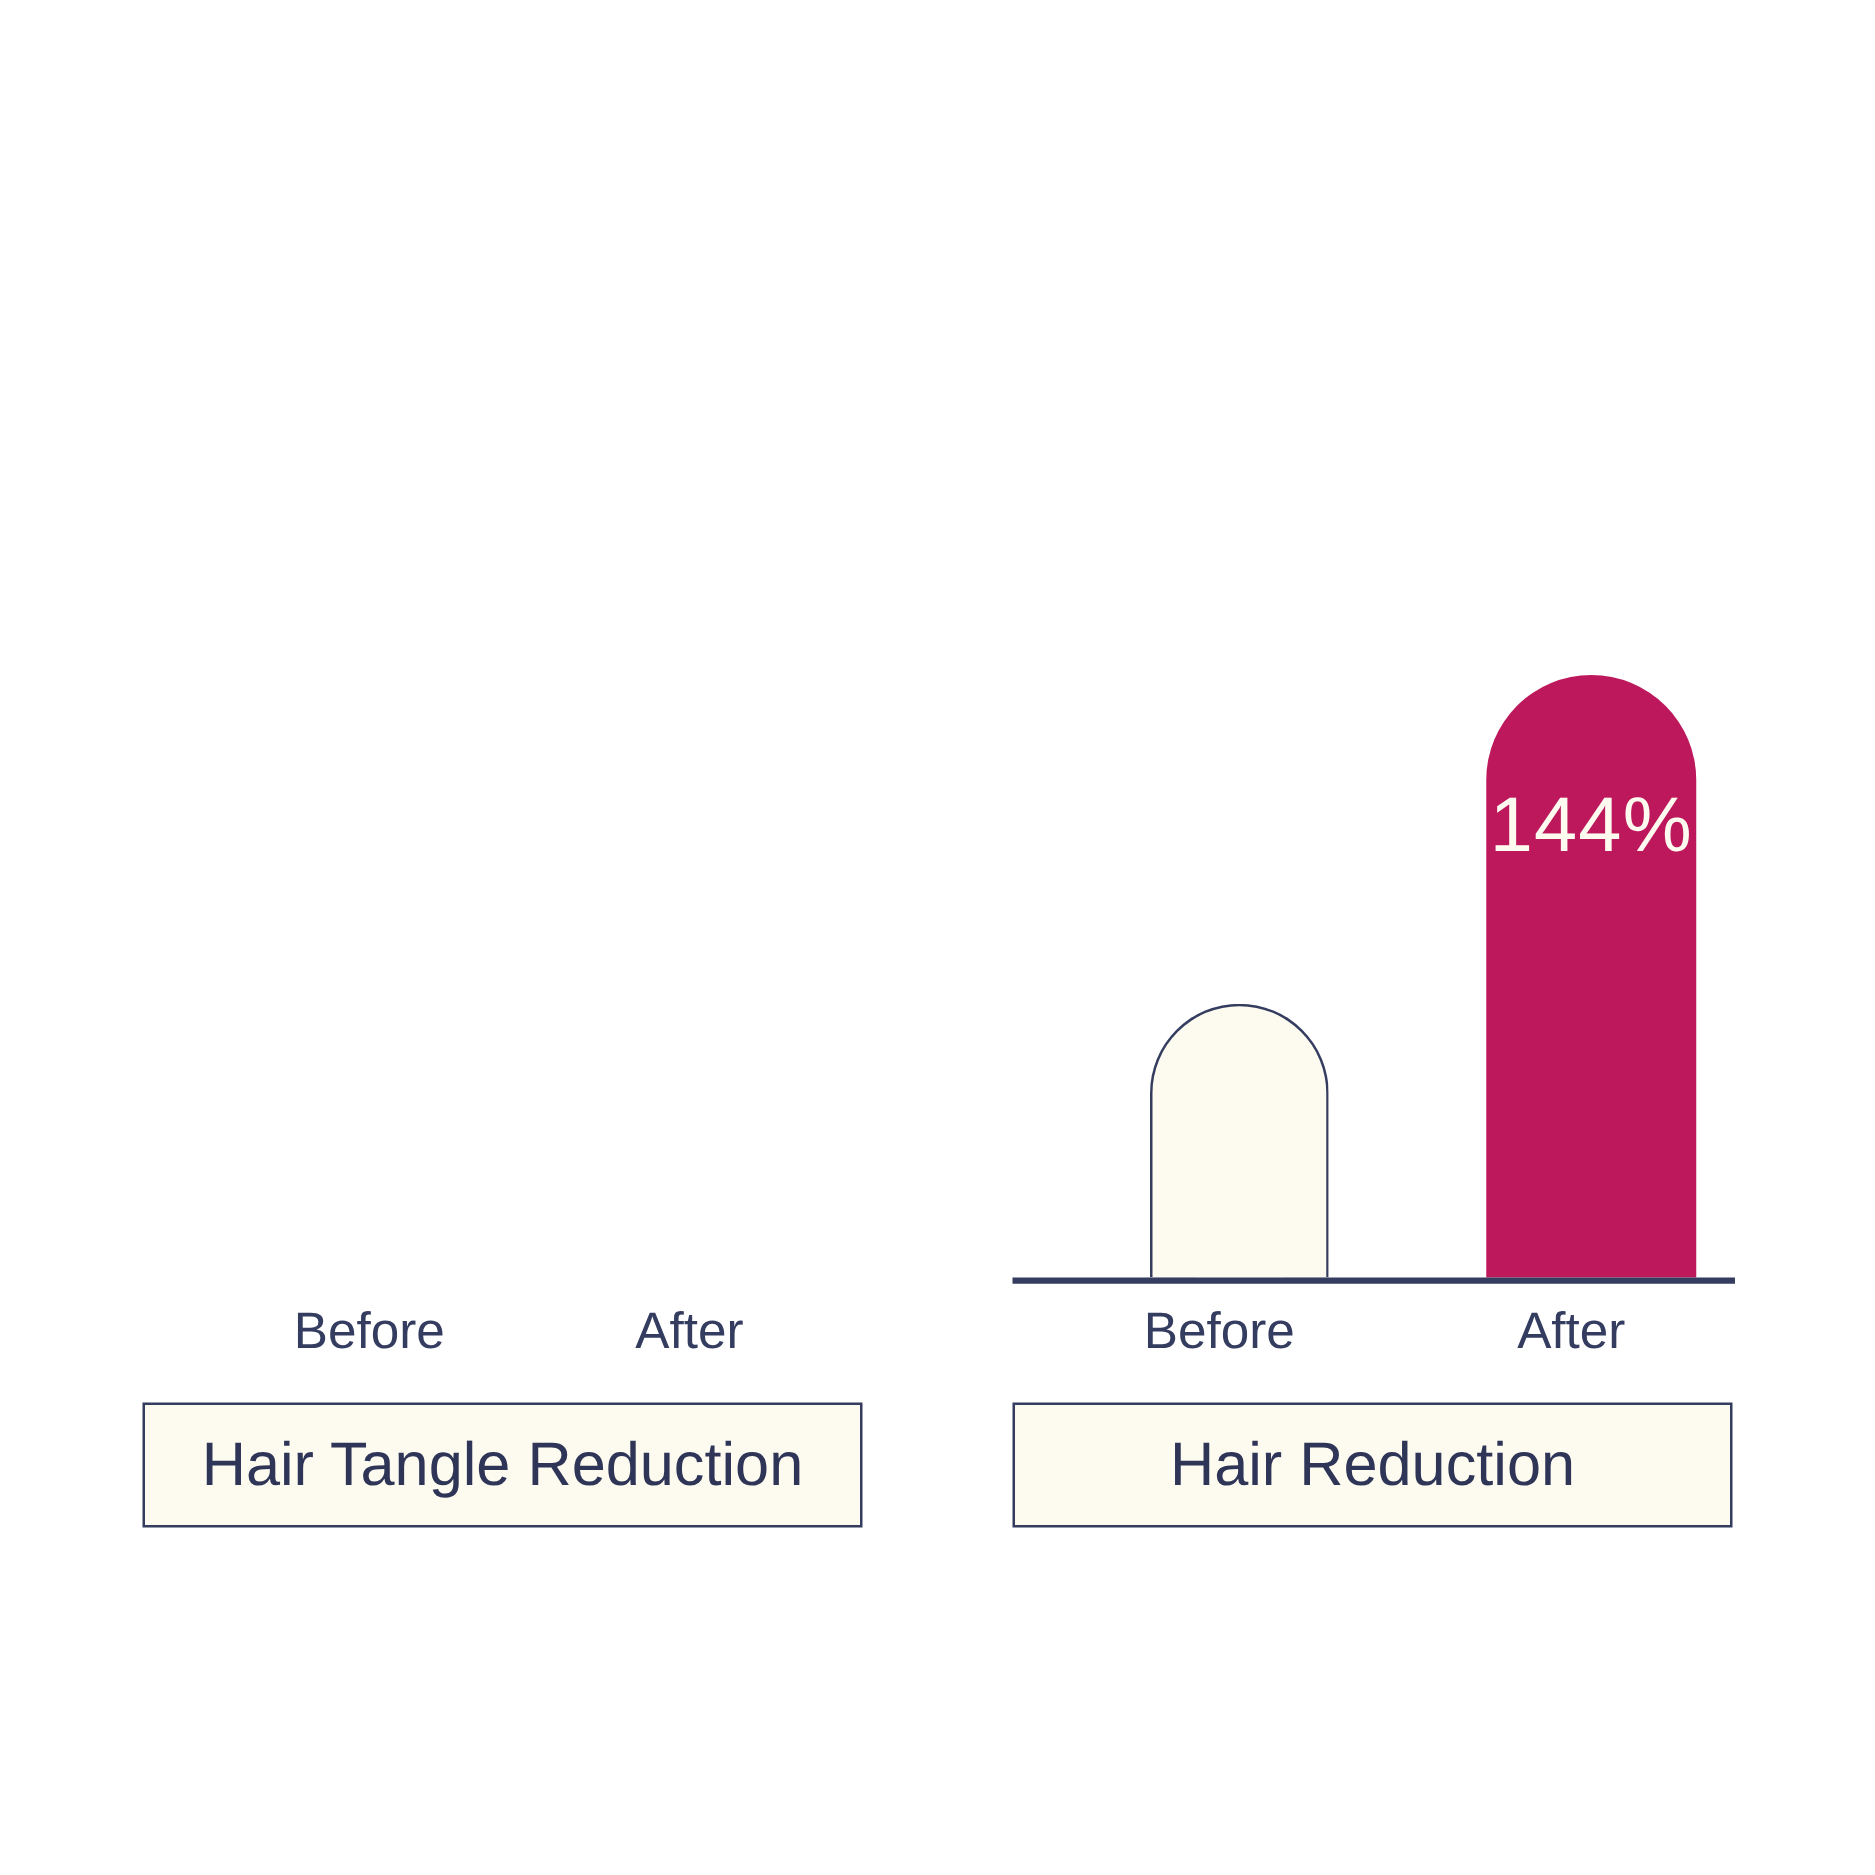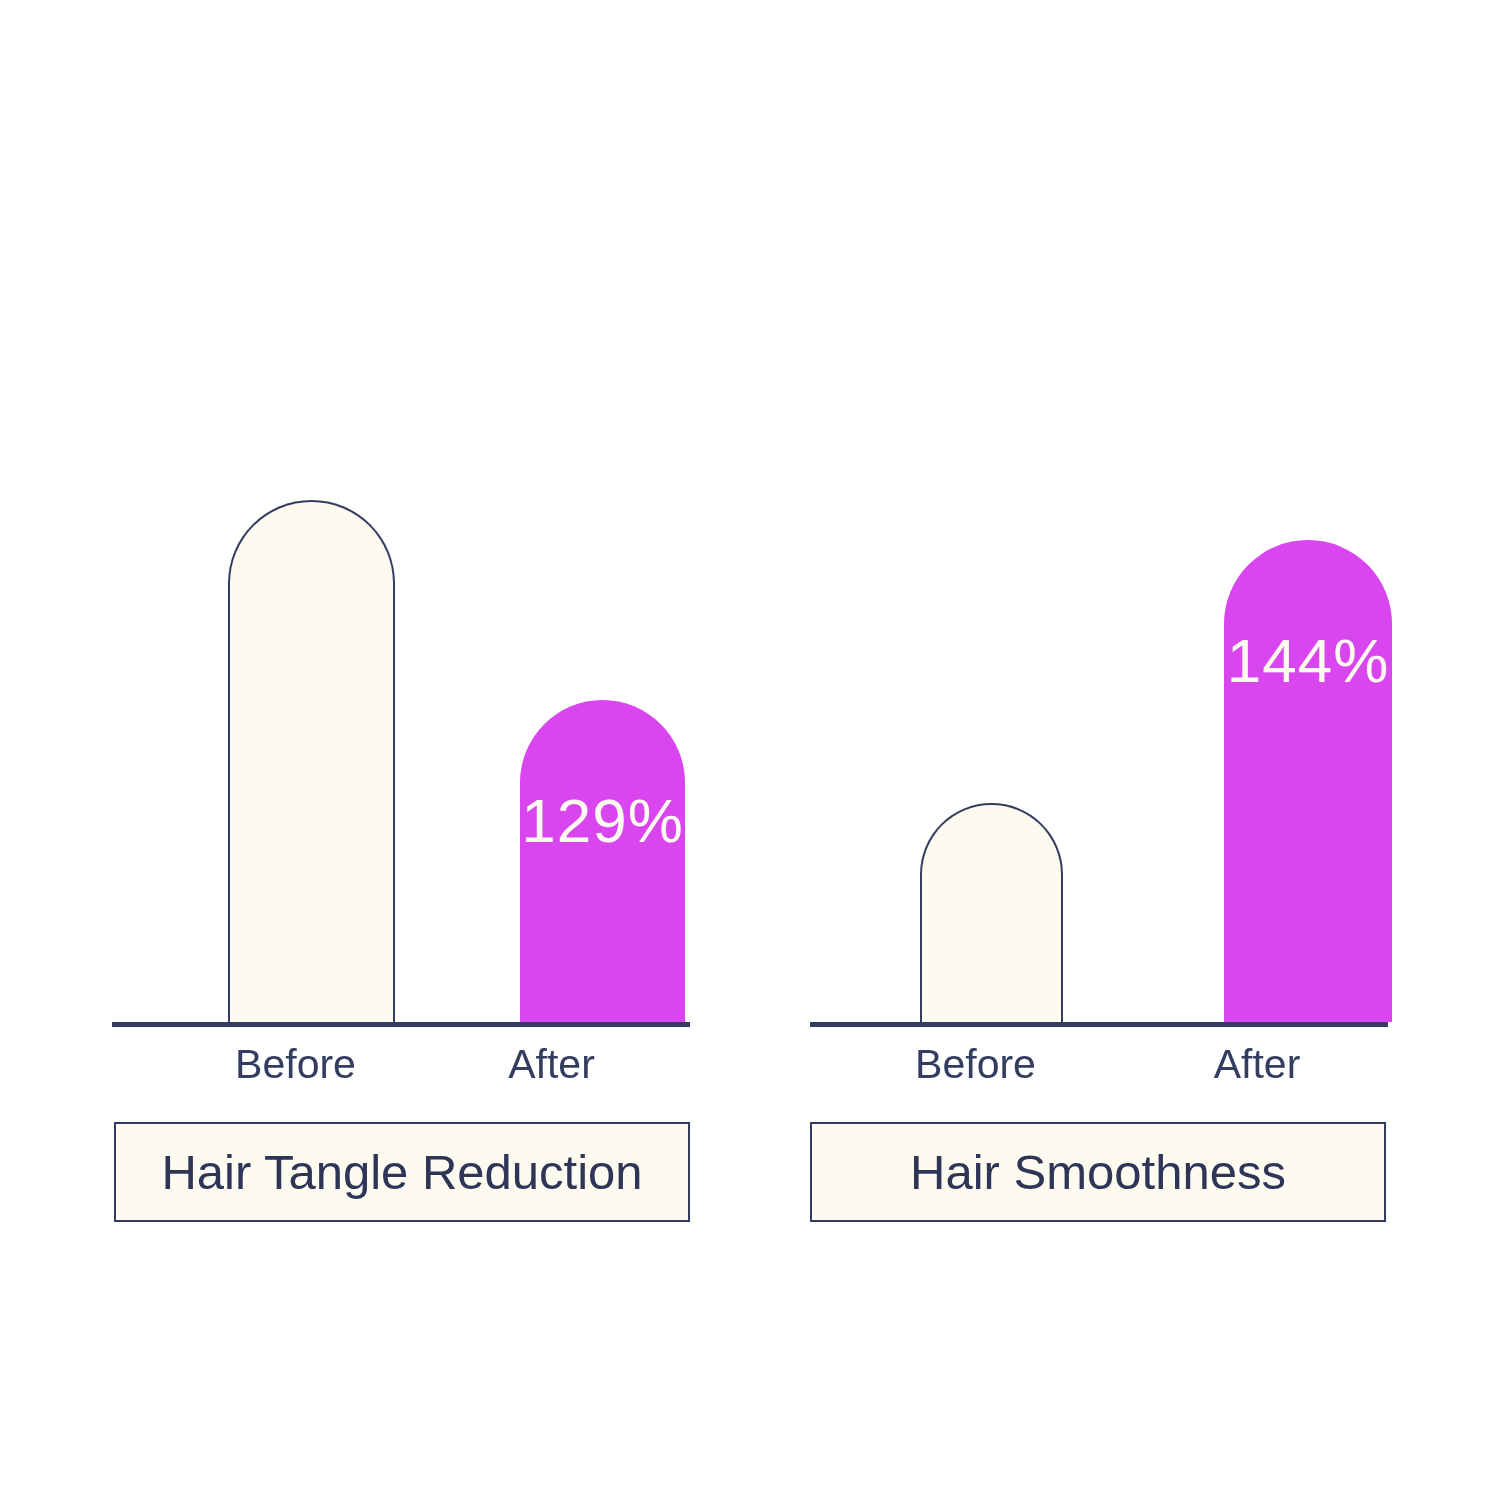--- a/index.html
+++ b/index.html
@@ -82,23 +82,22 @@
     position: absolute;
     bottom: 0;
     box-sizing: border-box;
   }
   .bar.before {
     background: #fdfbf0;
     border: 2px solid #343d5f;
     border-bottom: none;
   }
   .bar.after {
-    background: #d946ef;
+    background: #be185d;
     border: none;
-    margin-left: 35px;
   }
 
   .bar-value {
     position: absolute;
     left: 0;
     width: 100%;
     text-align: center;
     color: #fdfbf0;
     font-family: "Liberation Sans", sans-serif;
     font-size: 62px;
@@ -153,31 +152,20 @@
   }
 </style>
 </head>
 <body>
 
 <div id="infographic">
 
 
   <div class="chart-group left">
 
-    <div class="plot-area">
-
-      <div class="bar before" style="left:116px; width:167px; height:522px; border-radius:83.5px 83.5px 0 0;">
-      </div>
-
-      <div class="bar after" style="left:373px; width:165px; height:322px; border-radius:82.5px 82.5px 0 0;">
-        <span class="bar-value" style="top:90px;">129%</span>
-      </div>
-
-      <div class="baseline"></div>
-    </div>
 
     <div class="ticks-row">
       <span class="tick-label" style="left:116px; width:167px;">Before</span>
       <span class="tick-label" style="left:373px; width:165px;">After</span>
     </div>
 
     <div class="caption-box left">
       <span class="caption-text">Hair Tangle Reduction</span>
     </div>
   </div>
@@ -195,17 +183,17 @@
 
       <div class="baseline"></div>
     </div>
 
     <div class="ticks-row">
       <span class="tick-label" style="left:110px; width:143px;">Before</span>
       <span class="tick-label" style="left:379px; width:168px;">After</span>
     </div>
 
     <div class="caption-box right">
-      <span class="caption-text">Hair Smoothness</span>
+      <span class="caption-text">Hair Reduction</span>
     </div>
   </div>
 
 </div>
 
 </body></html>

